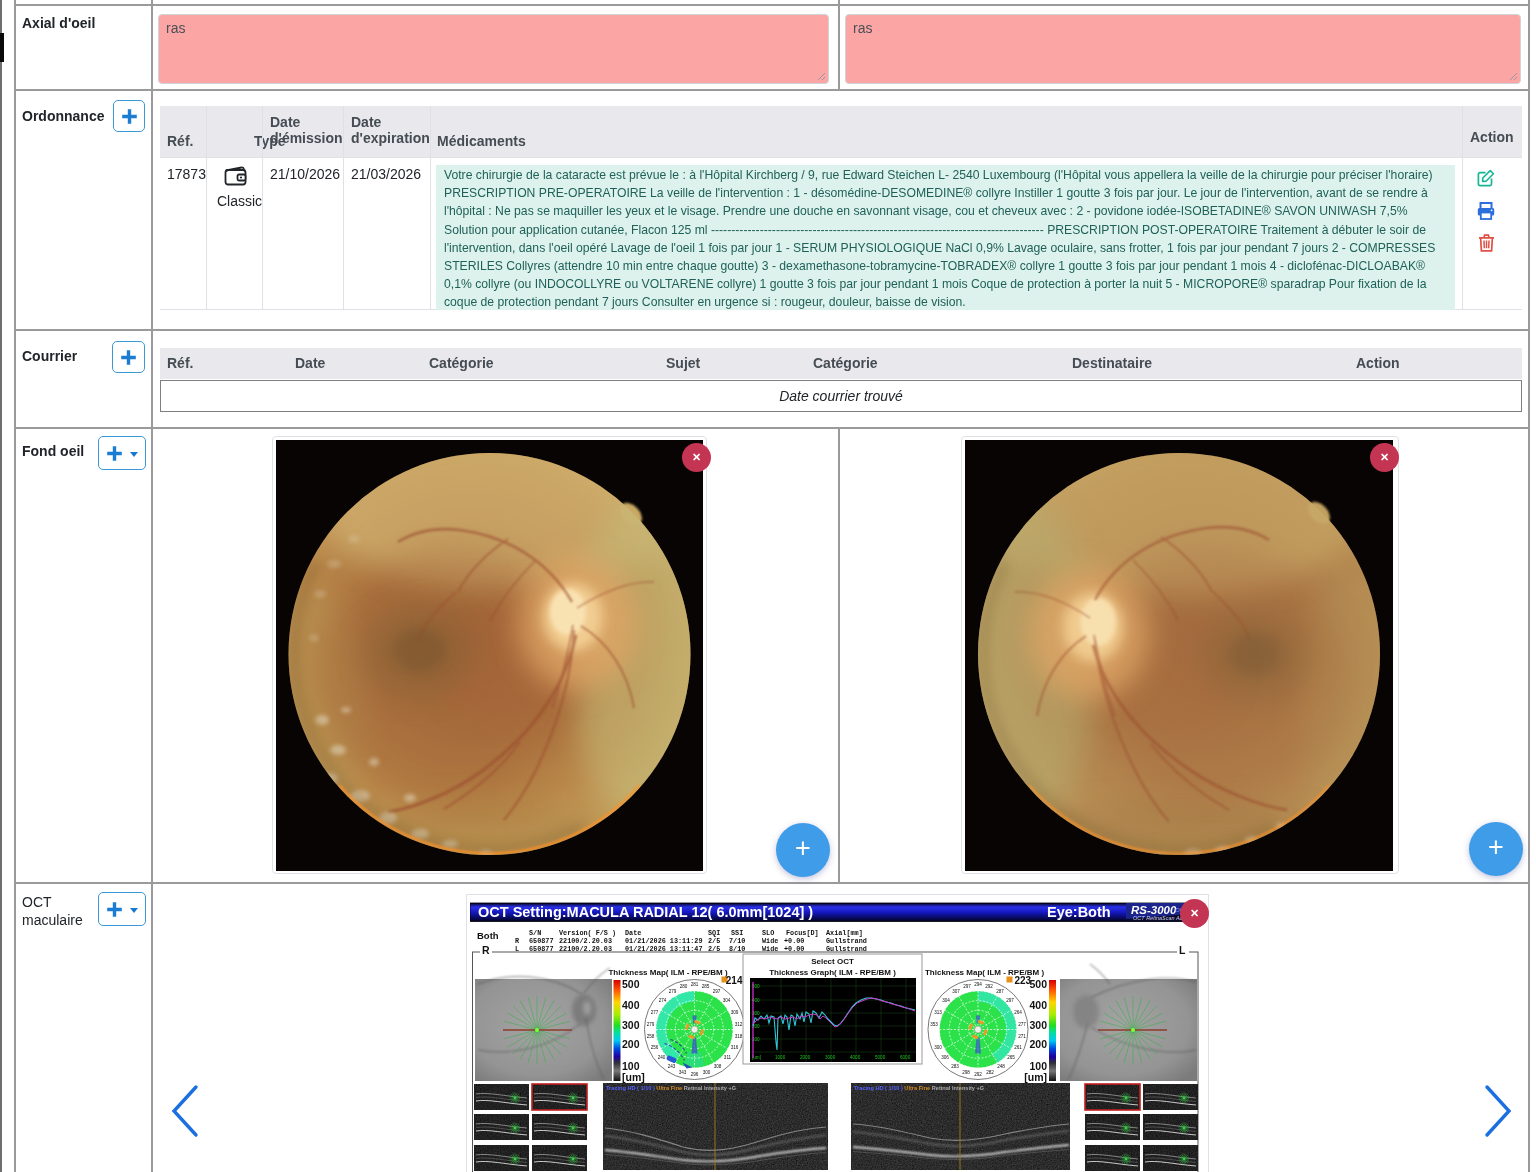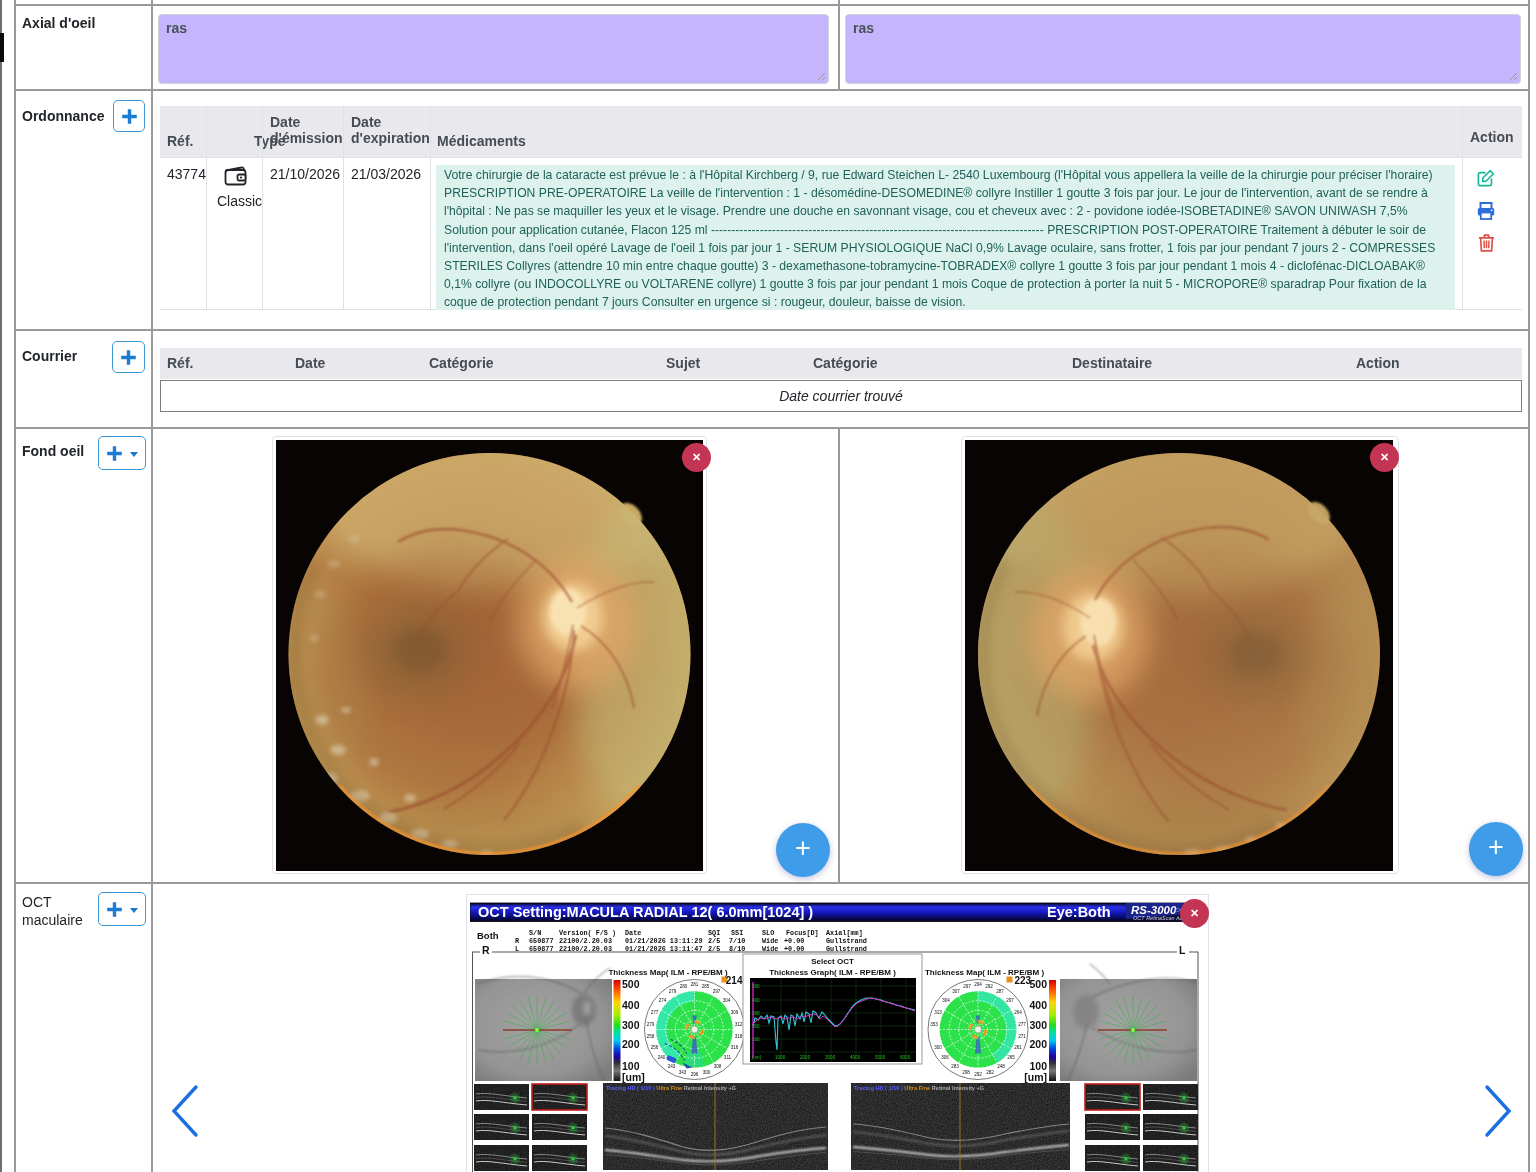--- a/index.html
+++ b/index.html
@@ -6,22 +6,22 @@
 #page{position:relative;width:1536px;height:1172px;overflow:hidden;background:#fff;
   font-family:"Liberation Sans",sans-serif;color:#212529;font-size:14px;}
 .abs{position:absolute;}
 .hline{position:absolute;background:#9a9a9a;height:2px;left:14px;width:1516px;}
 .vline{position:absolute;background:#9a9a9a;width:2px;}
 .lbl{position:absolute;font-weight:bold;font-size:14px;color:#212529;}
 .addbtn{position:absolute;border:1px solid #3c99d8;border-radius:5px;background:#fff;
   display:flex;align-items:center;justify-content:center;color:#1878d0;}
 .caret{width:0;height:0;border-left:4px solid transparent;border-right:4px solid transparent;
   border-top:5px solid #1878d0;margin-left:7px;margin-top:2px;}
-.ta{position:absolute;border:1px solid #ced4da;border-radius:4px;background:#c4b5fd;
-  font-size:14px;color:#495057;padding:5px 7px;font-weight:bold;}
+.ta{position:absolute;border:1px solid #ced4da;border-radius:4px;background:#fca5a5;
+  font-size:14px;color:#495057;padding:5px 7px;}
 .rh{position:absolute;right:2px;bottom:2px;width:9px;height:9px;}
 .th{font-weight:bold;font-size:14px;color:#454c54;}
 .hdrbg{position:absolute;background:#e9e9ed;}
 .colsep{position:absolute;background:#dee2e6;width:1px;}
 .cellt{position:absolute;font-size:14px;color:#212529;}
 .redx{position:absolute;width:29px;height:29px;border-radius:50%;background:#c43553;
   display:flex;align-items:center;justify-content:center;color:#fff;font-size:11px;font-weight:bold;}
 .fab{position:absolute;width:54px;height:54px;border-radius:50%;background:#3f9ce8;
   box-shadow:0 2px 6px rgba(80,80,160,.35);display:flex;align-items:center;justify-content:center;}
 .fab span{color:#fff;font-size:27px;font-weight:400;line-height:1;margin-top:-4px;}
@@ -75,21 +75,21 @@
   <div class="th abs" style="left:1470px;top:129px;">Action</div>
 
   <div class="colsep" style="left:206px;top:106px;height:204px;"></div>
   <div class="colsep" style="left:262px;top:106px;height:204px;"></div>
   <div class="colsep" style="left:343px;top:106px;height:204px;"></div>
   <div class="colsep" style="left:430px;top:106px;height:204px;"></div>
   <div class="colsep" style="left:1462px;top:106px;height:204px;"></div>
   <div class="abs" style="left:160px;top:157px;width:1362px;height:1px;background:#dee2e6;"></div>
   <div class="abs" style="left:160px;top:309px;width:1362px;height:1px;background:#dee2e6;"></div>
 
-  <div class="cellt" style="left:167px;top:166px;">43774</div>
+  <div class="cellt" style="left:167px;top:166px;">17873</div>
   <svg class="abs" style="left:224px;top:166px;" width="23" height="20" viewBox="0 0 23 20">
     <rect x="1.5" y="4" width="20" height="14.5" rx="2.5" fill="none" stroke="#212529" stroke-width="1.8"></rect>
     <path d="M2 4.5 L17.5 1.5 A1.8 1.8 0 0 1 19.8 3.2 L19.8 4" fill="none" stroke="#212529" stroke-width="1.8"></path>
     <rect x="13.5" y="8.5" width="8" height="6" rx="1.5" fill="#fff" stroke="#212529" stroke-width="1.8"></rect>
     <circle cx="17" cy="11.5" r="1.1" fill="#212529"></circle>
   </svg>
   <div class="cellt" style="left:217px;top:193px;">Classic</div>
   <div class="cellt" style="left:270px;top:166px;">21/10/2026</div>
   <div class="cellt" style="left:351px;top:166px;">21/03/2026</div>
 

